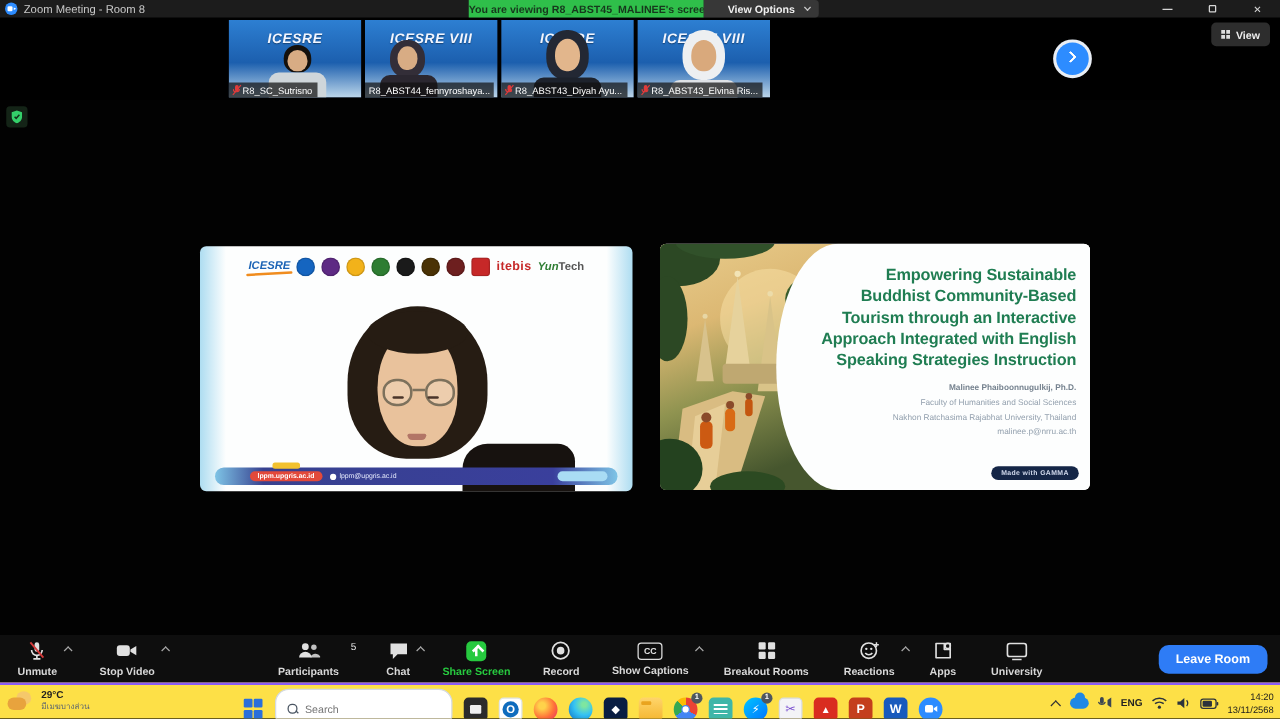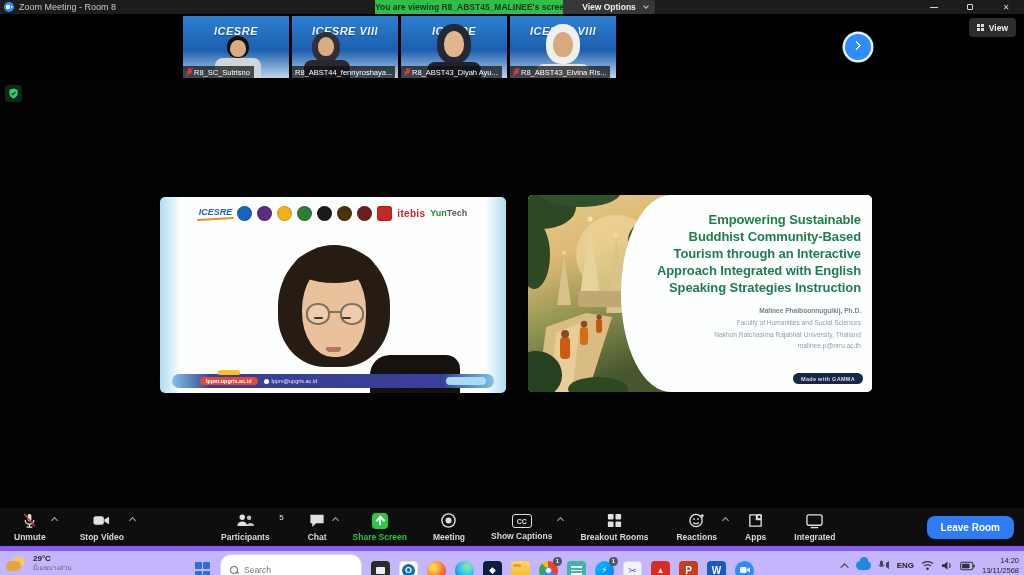--- a/index.html
+++ b/index.html
@@ -44,21 +44,21 @@
   .shield { position:absolute; left:5px; top:5px; width:17px; height:17px; background:#142417; border-radius:3px; display:flex; align-items:center; justify-content:center; }
 
   
   .webcam-panel { position:absolute; left:160px; top:197px; width:346px; height:196px; border-radius:5px; overflow:hidden; background:linear-gradient(90deg,#aeddf1 0%,#fdfefe 6%,#fdfefe 94%,#aeddf1 100%); z-index:5; }
   .logo-strip { position:absolute; top:5px; left:10px; right:10px; height:22px; display:flex; align-items:center; justify-content:center; gap:5px; }
   .icesre-logo { font-size:9px; font-weight:bold; font-style:italic; color:#1b63b5; position:relative; padding-bottom:3px; }
   .icesre-logo:after { content:""; position:absolute; left:-2px; bottom:0; width:110%; height:2px; background:#f08c1e; border-radius:2px; transform:rotate(-3deg); }
   .lg-dot { width:15px; height:15px; border-radius:50%; flex:none; border:1px solid rgba(0,0,0,.15); }
   .itebis-logo { font-size:10px; font-weight:bold; color:#c62828; letter-spacing:.3px; }
   .yuntech-logo { font-size:9px; font-weight:bold; color:#555; }
-  .yuntech-logo b { color:#2e7d32; }
+  .yuntech-logo b { color:#2e7d32;font-style:italic; }
   .cam-hair { position:absolute; left:118px; top:48px; width:112px; height:122px; background:#261c13; border-radius:50% 50% 42% 42%; }
   .cam-face { position:absolute; left:142px; top:66px; width:64px; height:94px; background:#e9c29c; border-radius:50% 50% 44% 48%; }
   .cam-hairfringe { position:absolute; left:134px; top:52px; width:80px; height:34px; background:#261c13; border-radius:50%; }
   .glasses { position:absolute; left:146px; top:106px; width:58px; height:24px; }
   .glens { position:absolute; width:24px; height:22px; border:2px solid #7d715c; border-radius:46%; background:rgba(255,255,255,.18); }
   .glens.r { right:0; }
   .gbridge { position:absolute; left:24px; top:8px; width:10px; height:2px; background:#7d715c; }
   .eye { position:absolute; width:9px; height:2px; background:#4a352a; border-radius:2px; }
   .mouth { position:absolute; left:166px; top:150px; width:15px; height:5px; background:#b27566; border-radius:2px 2px 6px 6px; }
   .cam-shoulder { position:absolute; left:210px; top:158px; width:90px; height:40px; background:#17120f; border-radius:20px 14px 0 0; }
@@ -87,21 +87,21 @@
   .tb-caret { position:absolute; right:-5px; top:8px; width:5px; height:5px; border-left:1.4px solid #a8a8a8; border-top:1.4px solid #a8a8a8; transform:rotate(45deg); }
   .tb-count { position:absolute; right:-8px; top:3px; font-size:8px; color:#e6e6e6; }
   .tb-spacer { flex:1; }
   .leave-btn { margin-right:10px; background:#2e7cf6; color:#fff; font-size:10px; font-weight:bold; padding:6px 14px; border-radius:8px; border:none; flex:none; }
   .cc-box { width:20px; height:14px; border:1.5px solid #e0e0e0; border-radius:3px; font-size:7px; font-weight:bold; color:#e0e0e0; display:flex; align-items:center; justify-content:center; margin-top:2px; }
   .share-ico { width:16px; height:16px; background:#27c93f; border-radius:4px; position:relative; margin-top:1px; }
   .share-ico:after { content:""; position:absolute; left:5.5px; top:4px; width:5px; height:5px; border-left:2px solid #fff; border-top:2px solid #fff; transform:rotate(45deg); }
   .share-ico:before { content:""; position:absolute; left:7px; top:5px; width:2px; height:7px; background:#fff; }
 
   
-  .taskbar { position:absolute; top:546px; left:0; width:1024px; height:29px; background:#c4b5fd; border-top:5px solid #8b5cf6; z-index:40; }
+  .taskbar { position:absolute; top:546px; left:0; width:1024px; height:29px; background:#fde047; border-top:2px solid #8b5cf6; z-index:40; }
   .weather { position:absolute; left:6px; top:3px; display:flex; align-items:center; gap:5px; }
   .wicon { width:22px; height:15px; position:relative; }
   .wicon .c1 { position:absolute; left:0; bottom:0; width:15px; height:10px; background:#e8a33d; border-radius:8px; }
   .wicon .c2 { position:absolute; left:7px; top:0; width:12px; height:11px; background:#f5c86b; border-radius:50%; }
   .wtxt .t { font-size:8px; color:#1f1f1f; font-weight:bold; }
   .wtxt .d { font-size:6.5px; color:#5a6470; }
   .tb-center { position:absolute; left:194px; top:3px; display:flex; align-items:center; gap:9px; }
   .start { width:17px; height:17px; display:grid; grid-template-columns:7px 7px; grid-template-rows:7px 7px; gap:1.5px; align-content:center; justify-content:center; }
   .start i { background:#2a6fdb; border-radius:1px; }
   .searchpill { width:142px; height:32px; background:#fff; border:1px solid #d4dae2; border-radius:11px; display:flex; align-items:center; gap:6px; padding:0 9px; }
@@ -368,21 +368,21 @@
       <span class="share-ico"></span>
       <span class="lbl">Share Screen</span>
     </div>
     <div style="width:14px"></div>
 
     <div class="tb-item">
       <svg class="tico" width="17" height="17" viewBox="0 0 18 18">
         <circle cx="9" cy="9" r="7" stroke="#e0e0e0" stroke-width="1.5" fill="none"></circle>
         <circle cx="9" cy="9" r="3.2" fill="#e0e0e0"></circle>
       </svg>
-      <span class="lbl">Meeting</span>
+      <span class="lbl">Record</span>
     </div>
     <div style="width:14px"></div>
 
     <div class="tb-item">
       <span class="cc-box">CC</span>
       <span class="tb-caret"></span>
       <span class="lbl">Show Captions</span>
     </div>
     <div style="width:16px"></div>
 
@@ -418,21 +418,21 @@
       </svg>
       <span class="lbl">Apps</span>
     </div>
     <div style="width:16px"></div>
 
     <div class="tb-item">
       <svg class="tico" width="19" height="17" viewBox="0 0 20 18">
         <rect x="2" y="3" width="16" height="11" rx="2" stroke="#e0e0e0" stroke-width="1.4" fill="none"></rect>
         <line x1="6" y1="16.5" x2="14" y2="16.5" stroke="#e0e0e0" stroke-width="1.4"></line>
       </svg>
-      <span class="lbl">Integrated</span>
+      <span class="lbl">University</span>
     </div>
 
     <div class="tb-spacer"></div>
     <button class="leave-btn">Leave Room</button>
   </div>
 
   <div class="taskbar">
     <div class="weather">
       <span class="wicon">
           <i class="c2"></i>

